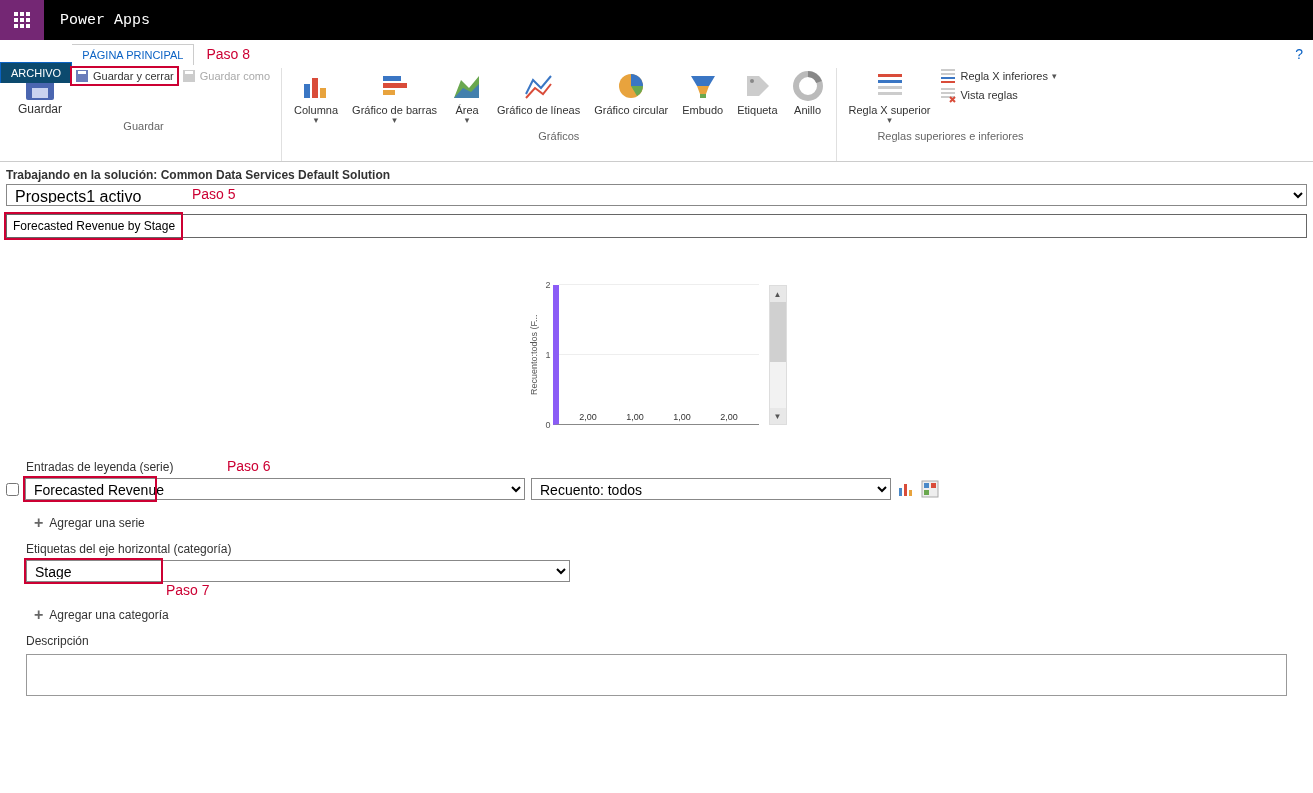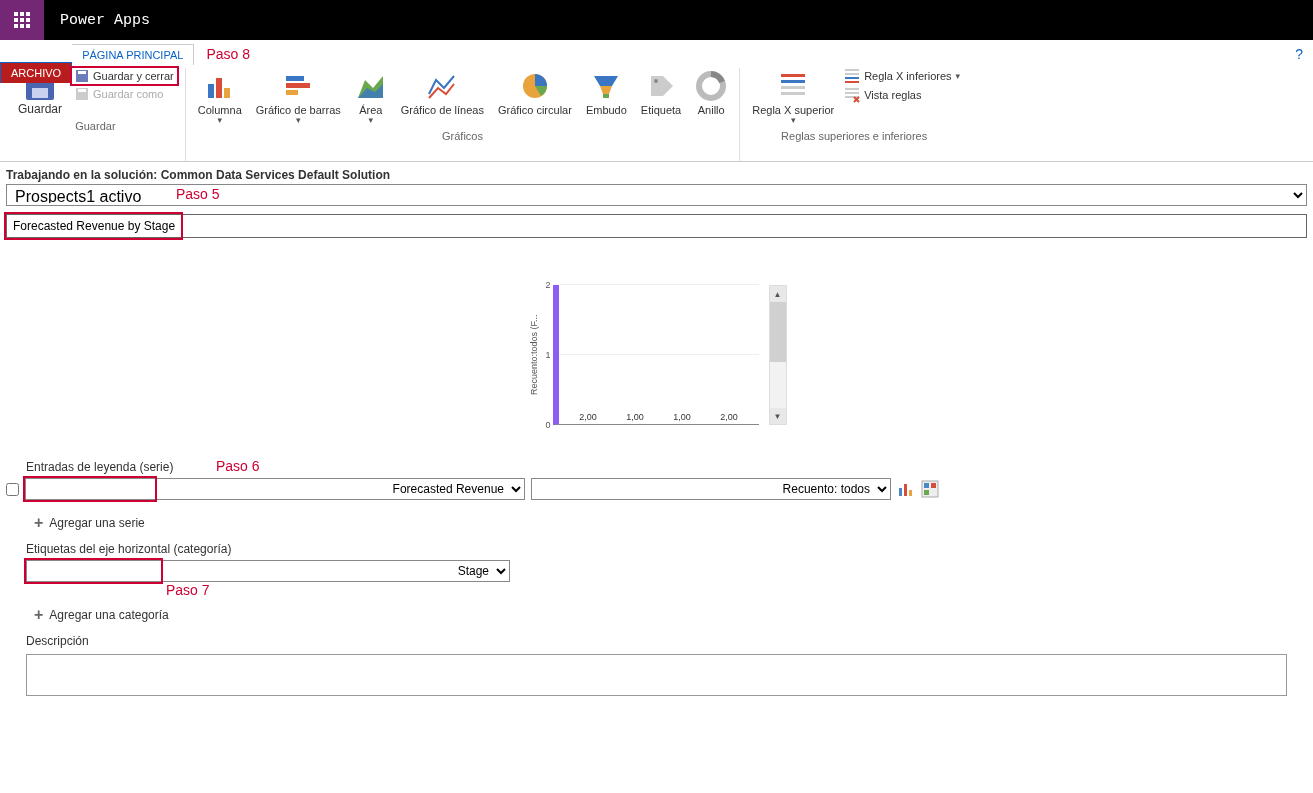--- a/index.html
+++ b/index.html
@@ -3,32 +3,32 @@
 <meta charset="utf-8">
 <style>
   * { box-sizing: border-box; margin: 0; padding: 0; }
   body { font-family: "Segoe UI", Tahoma, sans-serif; font-size: 12px; color: #333; background: #fff; width: 1313px; }
   .topbar { background: #000; color: #fff; height: 40px; display: flex; align-items: center; }
   .waffle { width: 44px; height: 40px; background: #742774; display: flex; align-items: center; justify-content: center; }
   .waffle svg { fill: #fff; }
   .topbar .title { font-size: 15px; margin-left: 16px; font-weight: 400; font-family: Liberation Mono, monospace; }
   .tabrow { display: flex; align-items: center; background: #fff; height: 24px; margin-top: 2px; position: relative;}
   .tab { font-size: 11px; padding: 4px 10px; border: 1px solid #ccc; border-bottom: none; background: #fff; cursor: pointer; }
-  .tab.active { background: #b91c1c; color: #fff; border-color: #0b62c4; margin-top: 36px; }
+  .tab.active { background: #0c4a6e; color: #fff; border-color: #0b62c4; margin-top: 36px; }
   .tab.sec { color: #0b62c4; border-left: none; }
   .help-icon { position: absolute; right: 10px; top: 4px; color: #0b62c4; font-size: 14px; cursor: pointer; }
   .ribbon { display: flex; border-bottom: 1px solid #ccc; background: #fff; padding: 2px 6px 0 6px; min-height: 96px;}
   .rgroup { display: flex; flex-direction: column; align-items: center; border-right: 1px solid #e0e0e0; padding: 0 8px; }
   .rgroup .items { display: flex; align-items: flex-start; gap: 6px; }
   .rgroup .glabel { font-size: 11px; color: #666; padding: 2px 0 2px 0; }
   .ritem { display: flex; flex-direction: column; align-items: center; gap: 2px; padding: 2px 4px; cursor: pointer; text-align:center; }
   .ritem .ilabel { font-size: 11px; line-height: 1.1; }
   .ritem .ilabel .sub { display:block; }
   .dd { font-size: 9px; color:#555; }
-  .save-stack { display:flex; flex-direction:column; gap:2px; font-size:11px; }
+  .save-stack { display:flex; flex-direction:row; gap:2px; font-size:11px; }
   .save-stack .mini { display:flex; align-items:center; gap:4px; cursor:pointer; padding:1px 3px;}
   .save-stack .mini.dis { color:#aaa; }
   .rules-stack { display:flex; flex-direction:column; gap:3px; font-size:11px; align-items:flex-start;}
   .rules-stack .line { display:flex; align-items:center; gap:4px; cursor:pointer;}
   .workarea { padding: 4px 6px; }
   .wtitle { font-size: 12px; font-weight: bold; padding: 2px 0; }
   .subtitle { font-size: 12px; padding: 2px 0; }
   .vsel { width: 100%; font-size: 16px; padding: 2px 4px; border: 1px solid #888; background:#fff; height:22px; }
   .chartname { width: 100%; font-size: 12px; padding: 3px 6px; border: 1px solid #666; margin-top: 10px; height:24px;}
   .preview { width: 100%; height: 210px; border: 1px solid transparent; margin-top: 6px; position: relative; background:#fff;}
@@ -41,21 +41,21 @@
   .barcol { width:38px; display:flex; flex-direction:column; align-items:center;}
   .barcol .val { font-size:9px; color:#333; margin-bottom:2px;}
   .barcol .bar { width:100%; background:#4a89c8;}
   .scrollbar { width:18px; margin-left:10px; background:#f2f2f2; border:1px solid #ddd; position:relative;}
   .scrollbar .thumb { position:absolute; top:0; left:0; right:0; height:60px; background:#d0d0d0;}
   .scrollbar .arrbtn { position:absolute; left:0; right:0; height:16px; background:#e8e8e8; display:flex; align-items:center; justify-content:center; font-size:8px; color:#555;}
   .section { padding: 6px 20px; font-size:12px; }
   .seclabel { padding-bottom: 4px; }
   .selectrow { display:flex; align-items:center; gap:6px;}
   .selectrow input[type="checkbox"]{ margin-right:0;}
-  .selectrow select { font-size:12px; padding:2px 4px; border:1px solid #888; height:22px; background:#fff;text-align:right;}
+  .selectrow select { font-size:14px; padding:2px 4px; border:1px solid #888; height:22px; background:#fff;}
   .icnbtn { width:18px; height:18px; cursor:pointer;}
   .addrow { display:flex; align-items:center; gap:6px; color:#333; cursor:pointer; padding:14px 8px 10px 8px; font-size:12px;}
   .addrow .plus { font-size:16px; font-weight:bold; color:#666;}
   .textarea { width: 100%; height: 42px; border:1px solid #999; margin-top:2px; resize:none; font-size:12px; padding:4px;}
   .anno { position:absolute; color:#cc0033; font-size:14px; font-weight: normal; white-space: nowrap; pointer-events:none;}
   .anno-box { outline: 2px solid #cc0033; position: relative;}
   .container { position: relative;}
   .save-big { display:flex; flex-direction:column; align-items:center; cursor:pointer; padding:2px 4px;}
 </style>
 </head>
@@ -220,21 +220,21 @@
     <div class="glabel">Reglas superiores e inferiores</div>
   </div>
 </div>
 
 <div class="workarea">
   <div class="wtitle">Trabajando en la solución: Common Data Services Default Solution</div>
   <div style="position:relative;">
     <select class="vsel">
       <option>Prospects1 activo</option>
     </select>
-    <span class="anno" style="left:170px; top:2px;">Paso 5</span>
+    <span class="anno" style="left:186px; top:2px;">Paso 5</span>
   </div>
   <div style="position:relative; margin-top:8px;">
     <input class="chartname" style="margin-top: 0px;" value="Forecasted Revenue by Stage">
     <div class="anno-box" style="position:absolute; left:0; top:0; width:175px; height:24px; pointer-events:none;"></div>
   </div>
 
   <div class="preview">
     <div class="chartwrap">
       <div class="yaxis-label">Recuento:todos (F...</div>
       <div style="position:relative; width:14px;">
@@ -268,21 +268,21 @@
         <div class="arrbtn" style="top:0;">▲</div>
         <div class="thumb" style="top:16px;"></div>
         <div class="arrbtn" style="bottom:0;">▼</div>
       </div>
     </div>
   </div>
 
   <div class="section">
     <div class="seclabel" style="position:relative;">
       <span>Entradas de leyenda (serie)</span>
-      <span class="anno" style="left:190px; top:-2px;">Paso 6</span>
+      <span class="anno" style="left:201px; top:-2px;">Paso 6</span>
     </div>
     <div class="selectrow" style="margin-left:-20px;">
       <input type="checkbox" style="">
       <div style="position:relative;">
         <select style="width:500px;"><option>Forecasted Revenue</option></select>
         <div class="anno-box" style="position:absolute; left:0; top:0; width:130px; height:22px; pointer-events:none;"></div>
       </div>
       <select style="width:360px;"><option>Recuento: todos</option></select>
       <svg class="icnbtn" viewBox="0 0 18 18">
             <rect x="2" y="8" width="3" height="8" fill="#4a89c8"></rect>
@@ -297,21 +297,21 @@
           </svg>
     </div>
     <div class="addrow">
       <span class="plus">+</span>
       <span>Agregar una serie</span>
     </div>
 
     <div class="seclabel">Etiquetas del eje horizontal (categoría)</div>
     <div class="selectrow">
       <div style="position:relative;">
-        <select style="width:484px;"><option>Stage</option></select>
+        <select style="width:544px;"><option>Stage</option></select>
         <div class="anno-box" style="position:absolute; left:0; top:0; width:135px; height:22px; pointer-events:none;"></div>
         <span class="anno" style="left:140px; top:22px;">Paso 7</span>
       </div>
     </div>
     <div class="addrow" style="padding-top:24px;">
       <span class="plus">+</span>
       <span>Agregar una categoría</span>
     </div>
 
     <div class="seclabel">Descripción</div>

